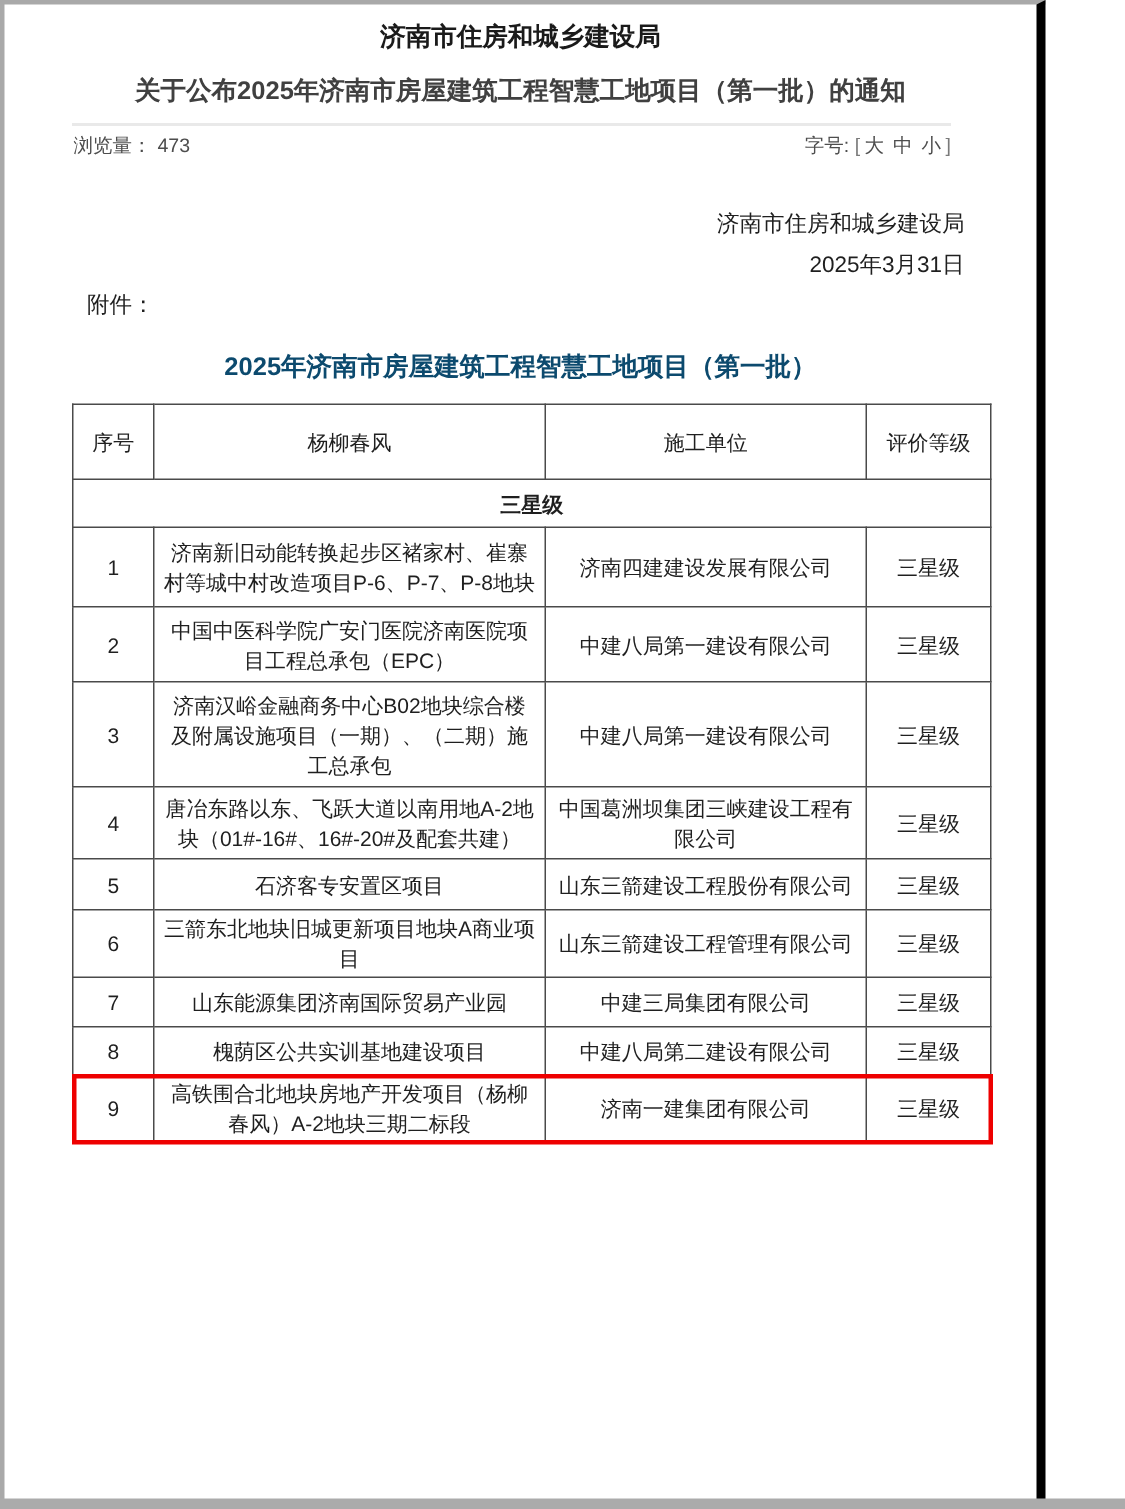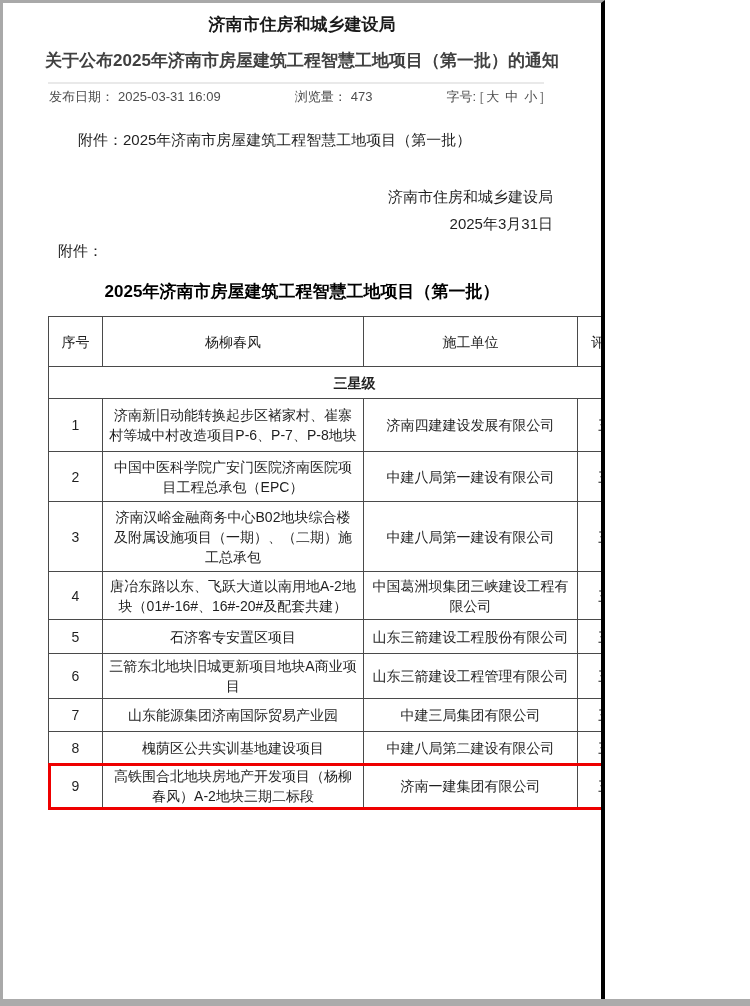--- a/index.html
+++ b/index.html
@@ -3,24 +3,24 @@
 <meta charset="utf-8">
 <style>
   html, body { margin:0; padding:0; }
   body {
     width:750px; height:1006px; overflow:hidden; position:relative;
     background:#ffffff;
     font-family:"Liberation Sans","DejaVu Sans",sans-serif;
     color:#222;
   }
   .frame {
-    width:605px; height:1006px; box-sizing:border-box;
+    width:697px; height:1006px; box-sizing:border-box;
     border-top:3px solid #a9a9a9;
     border-left:3px solid #a9a9a9;
-    border-right:4px solid #000000;
+    border-right:6px solid #000000;
     overflow:hidden;
   }
   .page { padding-top:10px; }
 
   h1.org-title {
     margin:0; text-align:center;
     font-size:17px; line-height:24px; font-weight:bold; color:#1a1a1a;
   }
   h2.notice-title {
     margin:12px 20px 0 20px; text-align:center;
@@ -44,21 +44,21 @@
   .doc-body p {
     margin:0 48px 0 45px; line-height:27px; text-align:justify;
   }
   .doc-body p.indent { text-indent:2em; }
   .attachment-line { margin-top:16px !important; text-indent:2em; }
   .signature { margin:30px 48px 0 0; text-align:right; line-height:27px; font-size:15px; }
   .att-label { margin:14px 0 0 35px; font-size:15px; line-height:24px; }
 
   .table-title {
     margin:16px 0 0 0; text-align:center;
-    font-size:17px; font-weight:bold; line-height:24px; color:#000000;
+    font-size:17px; font-weight:bold; line-height:24px; color:#0c4a6e;
   }
   table.attachment-table {
     border-collapse:collapse; table-layout:fixed;
     width:560px; margin:12px 0 0 45px;
     font-size:14px; color:#1f1f1f;
   }
   .attachment-table th, .attachment-table td {
     border:1px solid #4a4a4a; padding:2px 6px;
     text-align:center; vertical-align:middle; line-height:20px;
     overflow:hidden;
@@ -82,33 +82,29 @@
 <div class="frame">
   <div class="page">
 
     <h1 class="org-title">济南市住房和城乡建设局</h1>
     <h2 class="notice-title">关于公布2025年济南市房屋建筑工程智慧工地项目（第一批）的通知</h2>
 
     <div class="divider"></div>
 
     <div class="meta">
       <span class="m-item">
-        <span>发布日期：</span><span class="m-val">2025-03-31 16:09</span>
-      </span>
-      <span class="m-item">
         <span>浏览量：</span><span class="m-val">473</span>
       </span>
       <span class="m-item fontsize">
         <span>字号:</span>
         <span class="bracket">[</span><span class="opt">大</span><span class="opt">中</span><span class="opt">小</span><span class="bracket">]</span>
       </span>
     </div>
 
     <div class="doc-body">
-      <p class="attachment-line">附件：2025年济南市房屋建筑工程智慧工地项目（第一批）</p>
 
       <div class="signature">
         <div>济南市住房和城乡建设局</div>
         <div>2025年3月31日</div>
       </div>
 
       <p class="att-label" style="margin-left:55px;">附件：</p>
 
       <h3 class="table-title">2025年济南市房屋建筑工程智慧工地项目（第一批）</h3>
 

